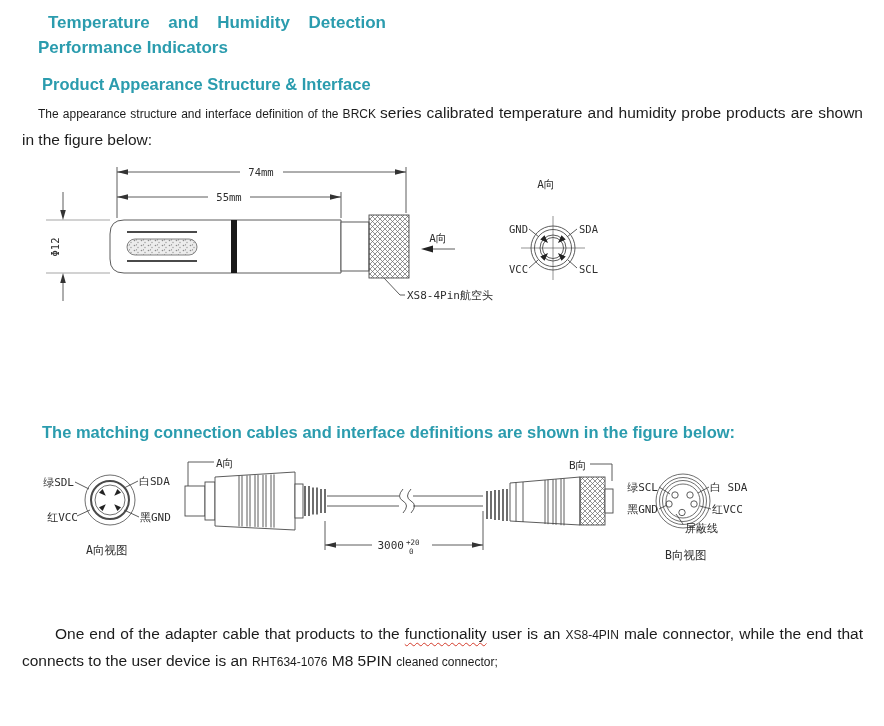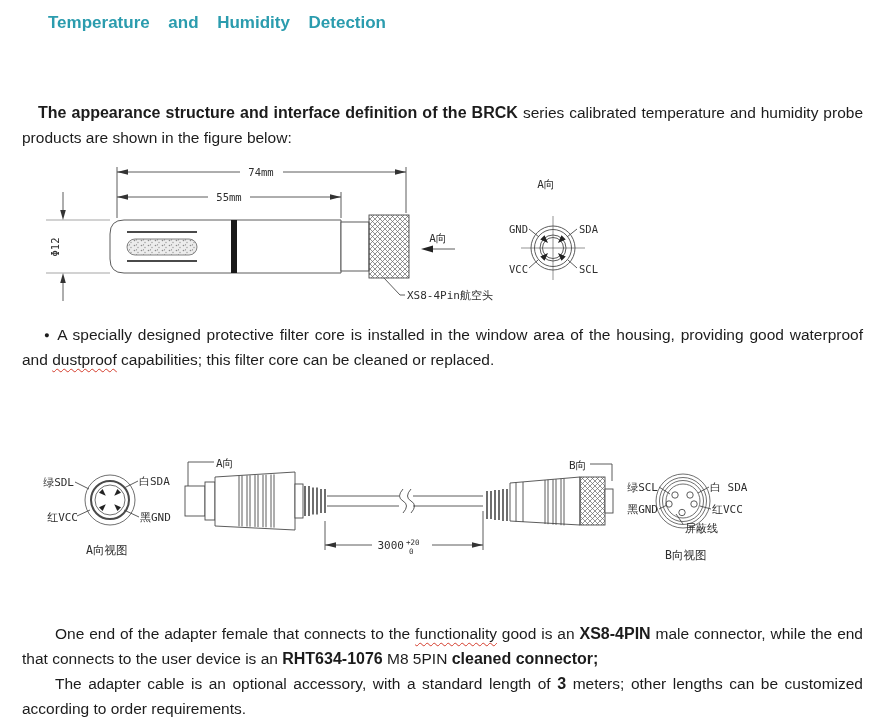--- a/index.html
+++ b/index.html
@@ -12,35 +12,37 @@
   .h-sec{position:absolute;left:42px;font-size:16.5px;font-weight:700;}
   .h1-pos{top:67px;}
   .h2-pos{top:415px;}
   .para{position:absolute;left:22px;width:841px;margin:0;line-height:25px;text-align:justify;}
   .intro-pos{top:92px;text-indent:16px;}
   .bullets-pos{position:absolute;left:22px;top:314px;width:841px;}
   .bullets-pos p{margin:0;line-height:25px;text-align:justify;text-indent:22px;}
   .closing-pos{position:absolute;left:22px;top:613px;width:841px;}
   .closing-pos p{margin:0;line-height:25px;text-align:justify;text-indent:33px;}
   .lg{font-size:15.5px;}
-  .sm{font-size:16px;font-weight:bold;}
+  .sm{font-size:12px;}
   .marker{font-size:9.5px;vertical-align:2px;padding-right:6px;}
   .wavy{text-decoration:underline wavy #d43c2c;text-decoration-thickness:1px;text-underline-offset:3px;}
   .fig{position:absolute;left:0;}
   .fig1-pos{top:146px;}
   .fig2-pos{top:443px;}
   svg text{font-family:"DejaVu Sans Mono","DejaVu Sans",monospace;fill:#2e2e2e;}
 </style>
 </head>
 <body>
 
 <div class="page">
 
   <div class="title-l1 teal">Temperature and Humidity Detection</div>
-
+  <div class="title-l2 teal">Performance Indicators</div>
+
+  <div class="h-sec h1-pos teal">Product Appearance Structure &amp; Interface</div>
 
   <p class="para intro-pos"><span class="sm">The appearance structure and interface definition of the BRCK </span><span class="lg">series calibrated temperature and humidity probe products are shown in the figure below:</span></p>
 
   <svg class="fig fig1-pos" width="884" height="170" viewBox="0 0 884 170">
     <defs>
       <pattern id="xh" width="5" height="5" patternUnits="userSpaceOnUse">
         <path d="M0,5 L5,0 M0,0 L5,5" stroke="#666" stroke-width="0.7" fill="none"></path>
       </pattern>
       <pattern id="speck" width="7" height="5" patternUnits="userSpaceOnUse">
         <rect width="7" height="5" fill="#ececec"></rect>
@@ -120,23 +122,23 @@
         <line x1="568" y1="106" x2="577" y2="114"></line>
       </g>
       <text x="528" y="79" text-anchor="end" font-size="10.5" stroke="none">GND</text>
       <text x="579" y="79" font-size="10.5" stroke="none">SDA</text>
       <text x="528" y="119" text-anchor="end" font-size="10.5" stroke="none">VCC</text>
       <text x="579" y="119" font-size="10.5" stroke="none">SCL</text>
     </g>
   </svg>
 
   <div class="bullets-pos">
-    <p><span class="marker">●</span><span class="lg">A specially designed protective filter core is installed in the window area of the housing, providing good waterproof and </span><span class="lg wavy">dustproof</span><span class="lg"> capabilities; this filter core can be cleaned or replaced.</span></p>
   </div>
 
+  <div class="h-sec h2-pos teal">The matching connection cables and interface definitions are shown in the figure below:</div>
 
   <svg class="fig fig2-pos" width="884" height="125" viewBox="0 0 884 125">
     <g stroke="#4a4a4a" fill="none" stroke-width="0.9">
 
       <g>
         <circle cx="110" cy="49" r="25" stroke-width="0.8"></circle>
         <circle cx="110" cy="49" r="19" stroke-width="2"></circle>
         <circle cx="110" cy="49" r="15" stroke-width="0.8"></circle>
         <g transform="rotate(45 110 49)" fill="#222" stroke="none">
           <polygon points="104,49 97,46.4 97,51.6"></polygon>
@@ -217,17 +219,16 @@
       <text x="658" y="40" text-anchor="end" font-size="11" stroke="none">绿SCL</text>
       <text x="710" y="40" font-size="11" stroke="none">白 SDA</text>
       <text x="658" y="62" text-anchor="end" font-size="11" stroke="none">黑GND</text>
       <text x="712" y="62" font-size="11" stroke="none">红VCC</text>
       <text x="685" y="81" font-size="11" stroke="none">屏蔽线</text>
       <text x="665" y="108" font-size="11.5" stroke="none">B向视图</text>
     </g>
   </svg>
 
   <div class="closing-pos">
-    <p><span class="lg">One end of the adapter female that connects to the </span><span class="lg wavy">functionality</span><span class="lg"> good is an </span><span class="sm">XS8-4PIN</span><span class="lg"> male connector, while the end that connects to the user device is an </span><span class="sm">RHT634-1076</span><span class="lg"> M8 5PIN </span><span class="sm">cleaned connector;</span></p>
-    <p><span class="lg">The adapter cable is an optional accessory, with a standard length of </span><span class="sm">3</span><span class="lg"> meters; other lengths can be customized according to order requirements.</span></p>
+    <p><span class="lg">One end of the adapter cable that products to the </span><span class="lg wavy">functionality</span><span class="lg"> user is an </span><span class="sm">XS8-4PIN</span><span class="lg"> male connector, while the end that connects to the user device is an </span><span class="sm">RHT634-1076</span><span class="lg"> M8 5PIN </span><span class="sm">cleaned connector;</span></p>
   </div>
 
 </div>
 
 </body></html>

